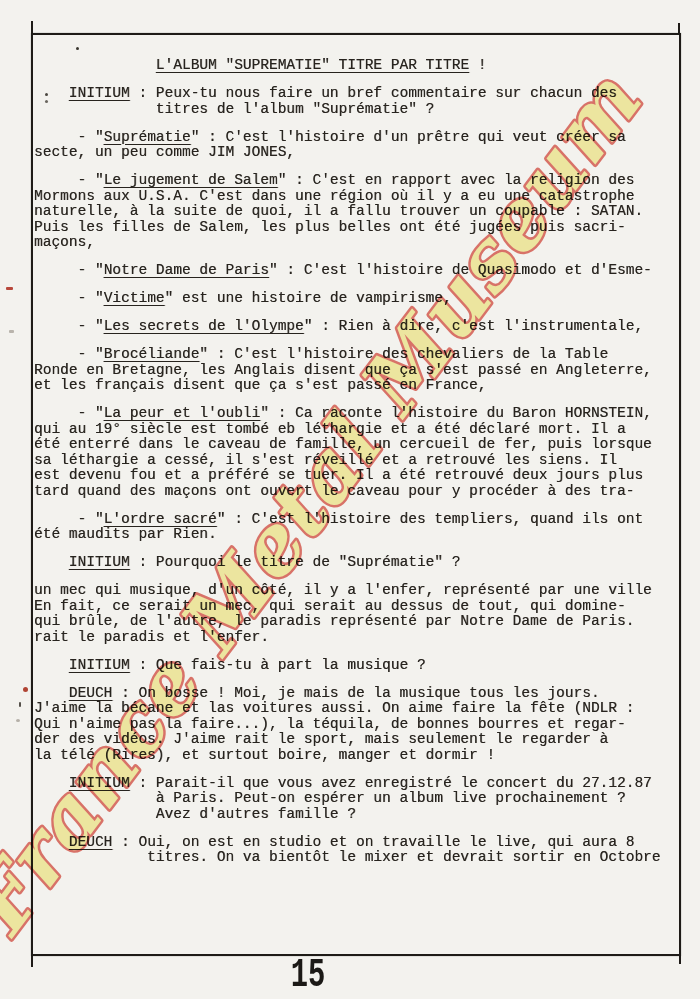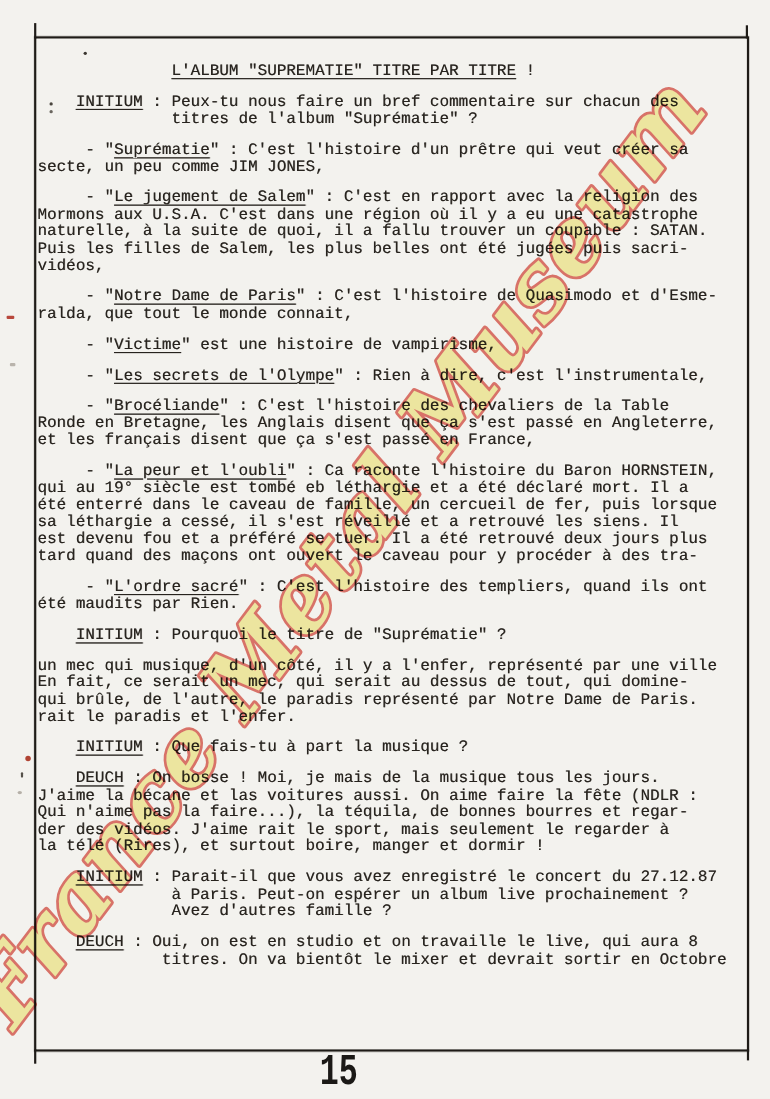--- a/index.html
+++ b/index.html
@@ -66,25 +66,24 @@
       </div>
       <div class="para">
         <div class="line"><span>     - "</span><span class="u">Suprématie</span><span>" : C'est l'histoire d'un prêtre qui veut créer sa</span></div>
         <div class="line"><span>secte, un peu comme JIM JONES,</span></div>
       </div>
       <div class="para">
         <div class="line"><span>     - "</span><span class="u">Le jugement de Salem</span><span>" : C'est en rapport avec la religion des</span></div>
         <div class="line"><span>Mormons aux U.S.A. C'est dans une région où il y a eu une catastrophe</span></div>
         <div class="line"><span>naturelle, à la suite de quoi, il a fallu trouver un coupable : SATAN.</span></div>
         <div class="line"><span>Puis les filles de Salem, les plus belles ont été jugées puis sacri-</span></div>
-        <div class="line"><span>vidéos,</span></div>
+        <div class="line"><span>maçons,</span></div>
       </div>
       <div class="para">
         <div class="line"><span>     - "</span><span class="u">Notre Dame de Paris</span><span>" : C'est l'histoire de Quasimodo et d'Esme-</span></div>
-        <div class="line"><span>ralda, que tout le monde connait,</span></div>
       </div>
       <div class="para">
         <div class="line"><span>     - "</span><span class="u">Victime</span><span>" est une histoire de vampirisme,</span></div>
       </div>
       <div class="para">
         <div class="line"><span>     - "</span><span class="u">Les secrets de l'Olympe</span><span>" : Rien à dire, c'est l'instrumentale,</span></div>
       </div>
       <div class="para">
         <div class="line"><span>     - "</span><span class="u">Brocéliande</span><span>" : C'est l'histoire des chevaliers de la Table</span></div>
         <div class="line"><span>Ronde en Bretagne, les Anglais disent que ça s'est passé en Angleterre,</span></div>

